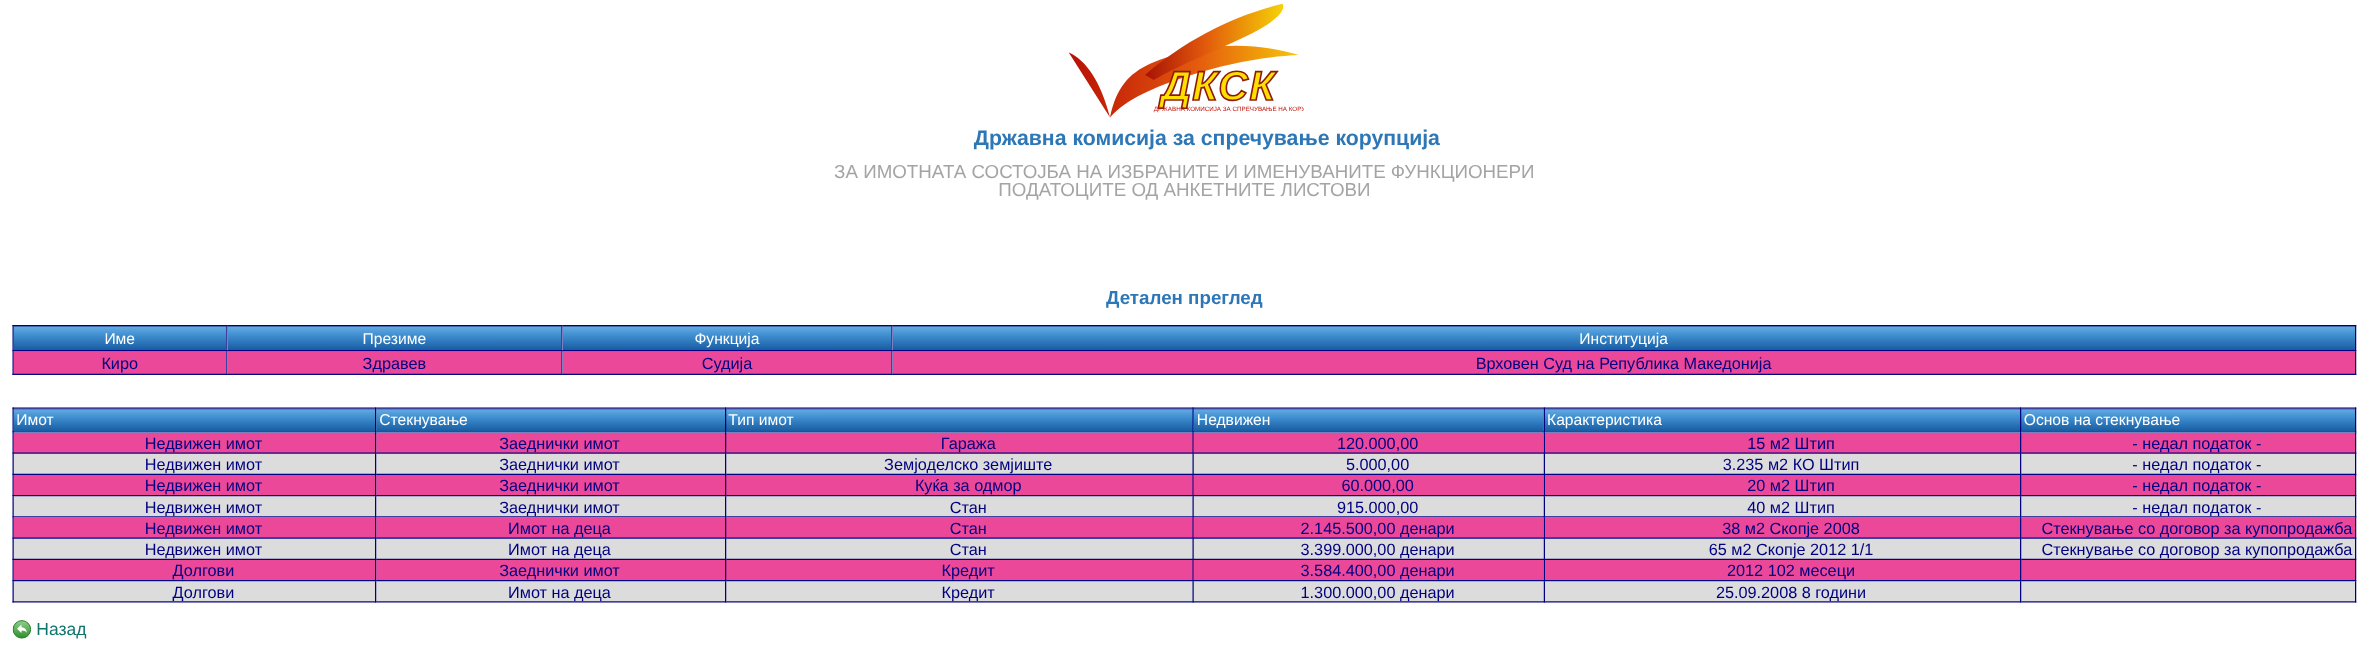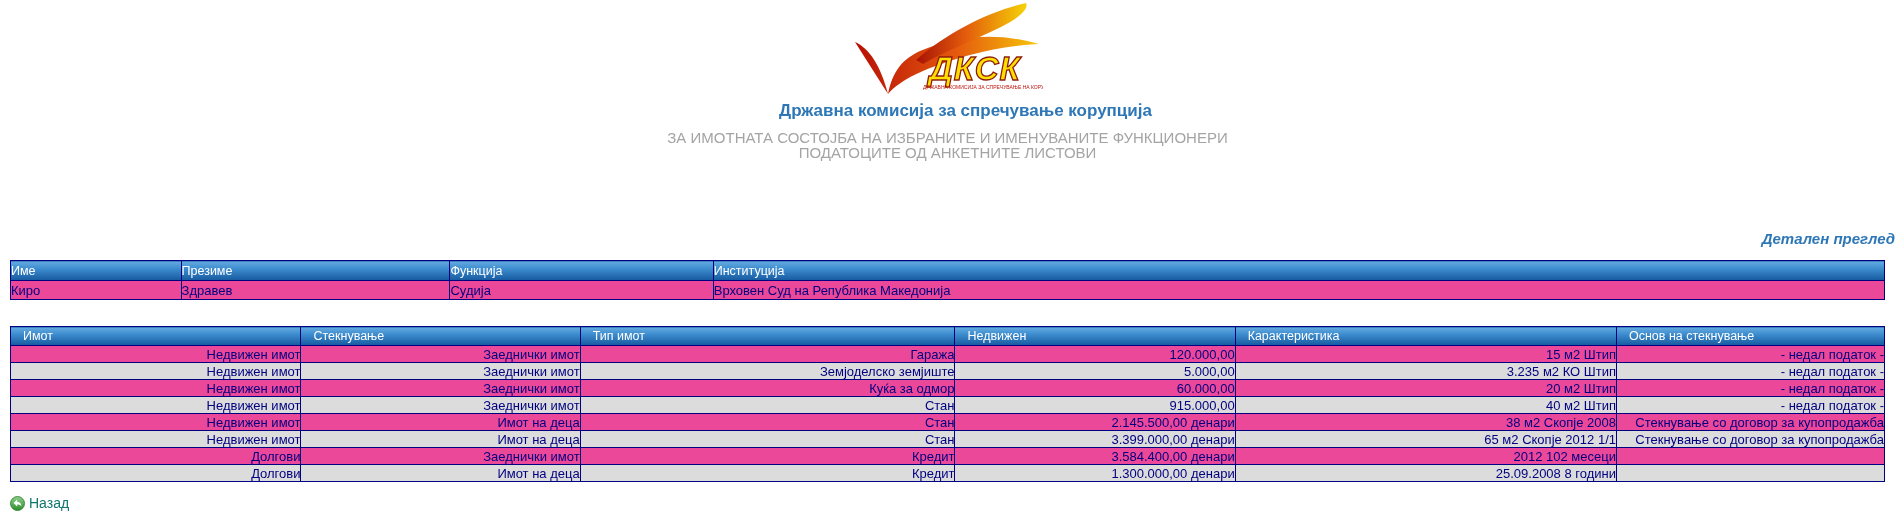--- a/index.html
+++ b/index.html
@@ -24,26 +24,25 @@
     padding-left: 36px;
   }
   .page-subtitle {
     text-align: center;
     color: #a4a4a4;
     font-size: 15px;
     margin-top: 9px;
     line-height: 15px;
   }
   .section-title {
-    text-align: right;
+    text-align: center;
     color: #2d77b6;
     font-size: 15px;
     font-weight: bold;
     margin-top: 70px;
-    font-style: italic;
   }
 
   
   table.tbl {
     width: 1875px;
     margin: 0 10px;
     border-collapse: collapse;
     table-layout: fixed;
   }
   table.tbl th {
@@ -57,26 +56,26 @@
   }
   table.tbl td {
     color: #000080;
     font-size: 13px;
     height: 18px;
     border: 1px solid #000080;
     background: #ec4899;
     overflow: hidden; white-space: nowrap;
   }
   table.person { margin-top: 13px; }
-  table.person th, table.person td { text-align: left; }
+  table.person th, table.person td { text-align: center; }
   table.person td { height: 19px; }
 
   table.assets { margin-top: 26px; }
-  table.assets th { text-align: left; padding-left: 12px; height: 19px; }
-  table.assets td { text-align: right; padding-left: 14px; height: 17px; }
+  table.assets th { text-align: left; padding-left: 2px; height: 19px; }
+  table.assets td { text-align: center; padding-left: 14px; height: 17px; }
   table.assets tbody tr:nth-child(even) td { background: #dcdcdc; }
 
   
   .back {
     display: inline-flex;
     align-items: center;
     gap: 4px;
     margin: 13px 0 0 10px;
     color: #0f766e;
     font-size: 14px;

